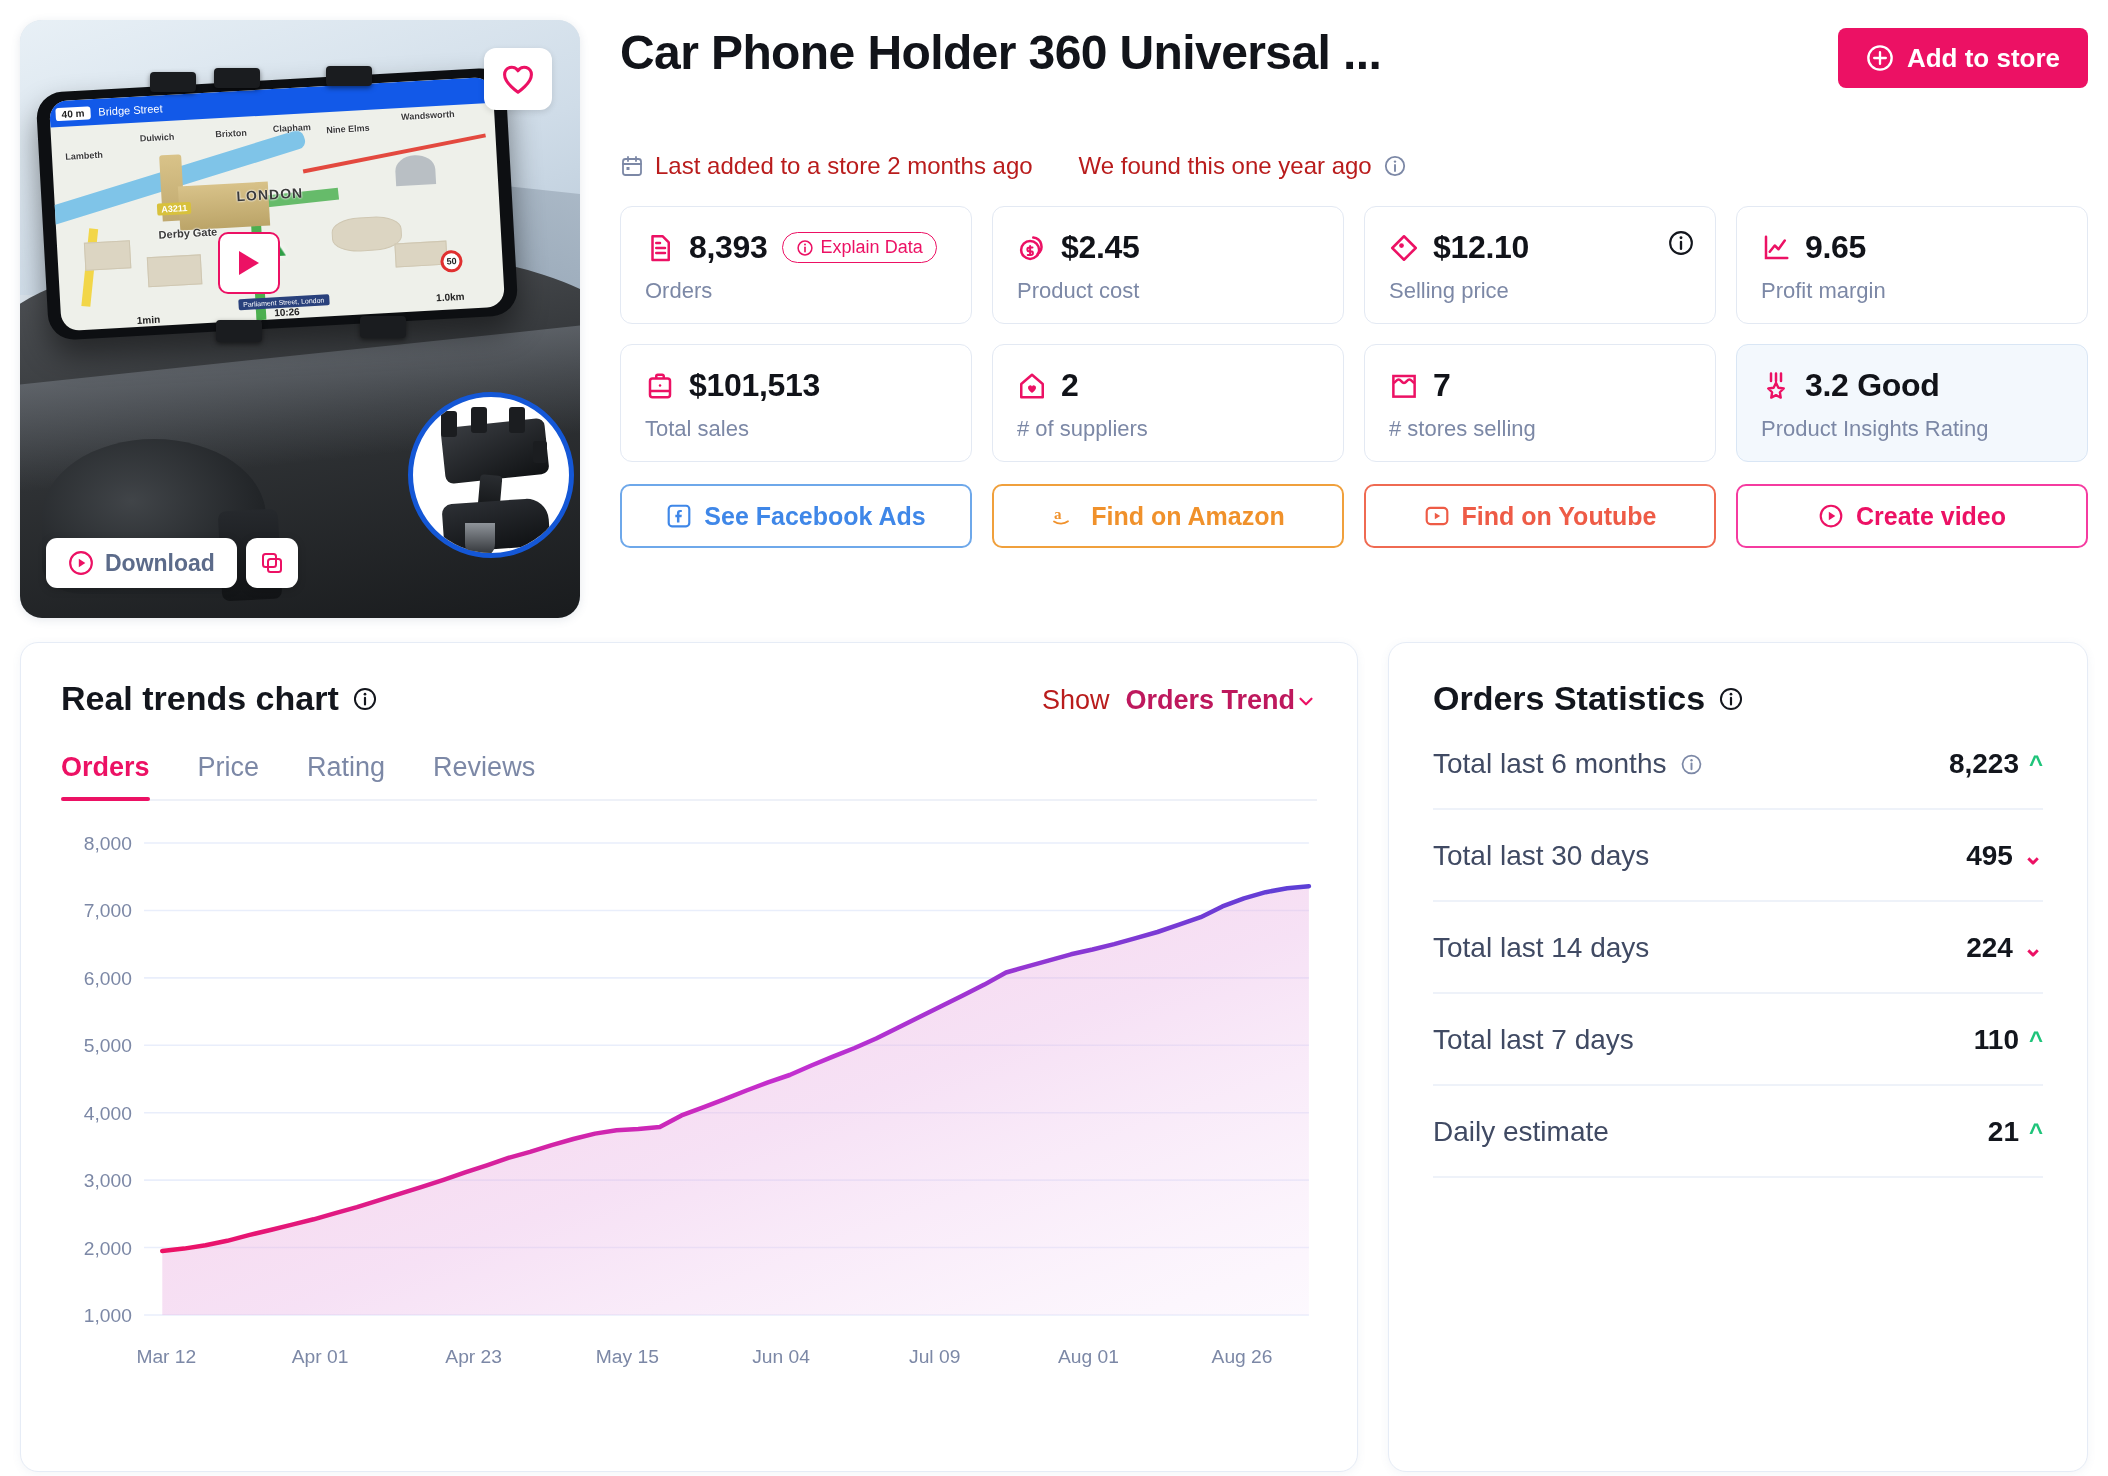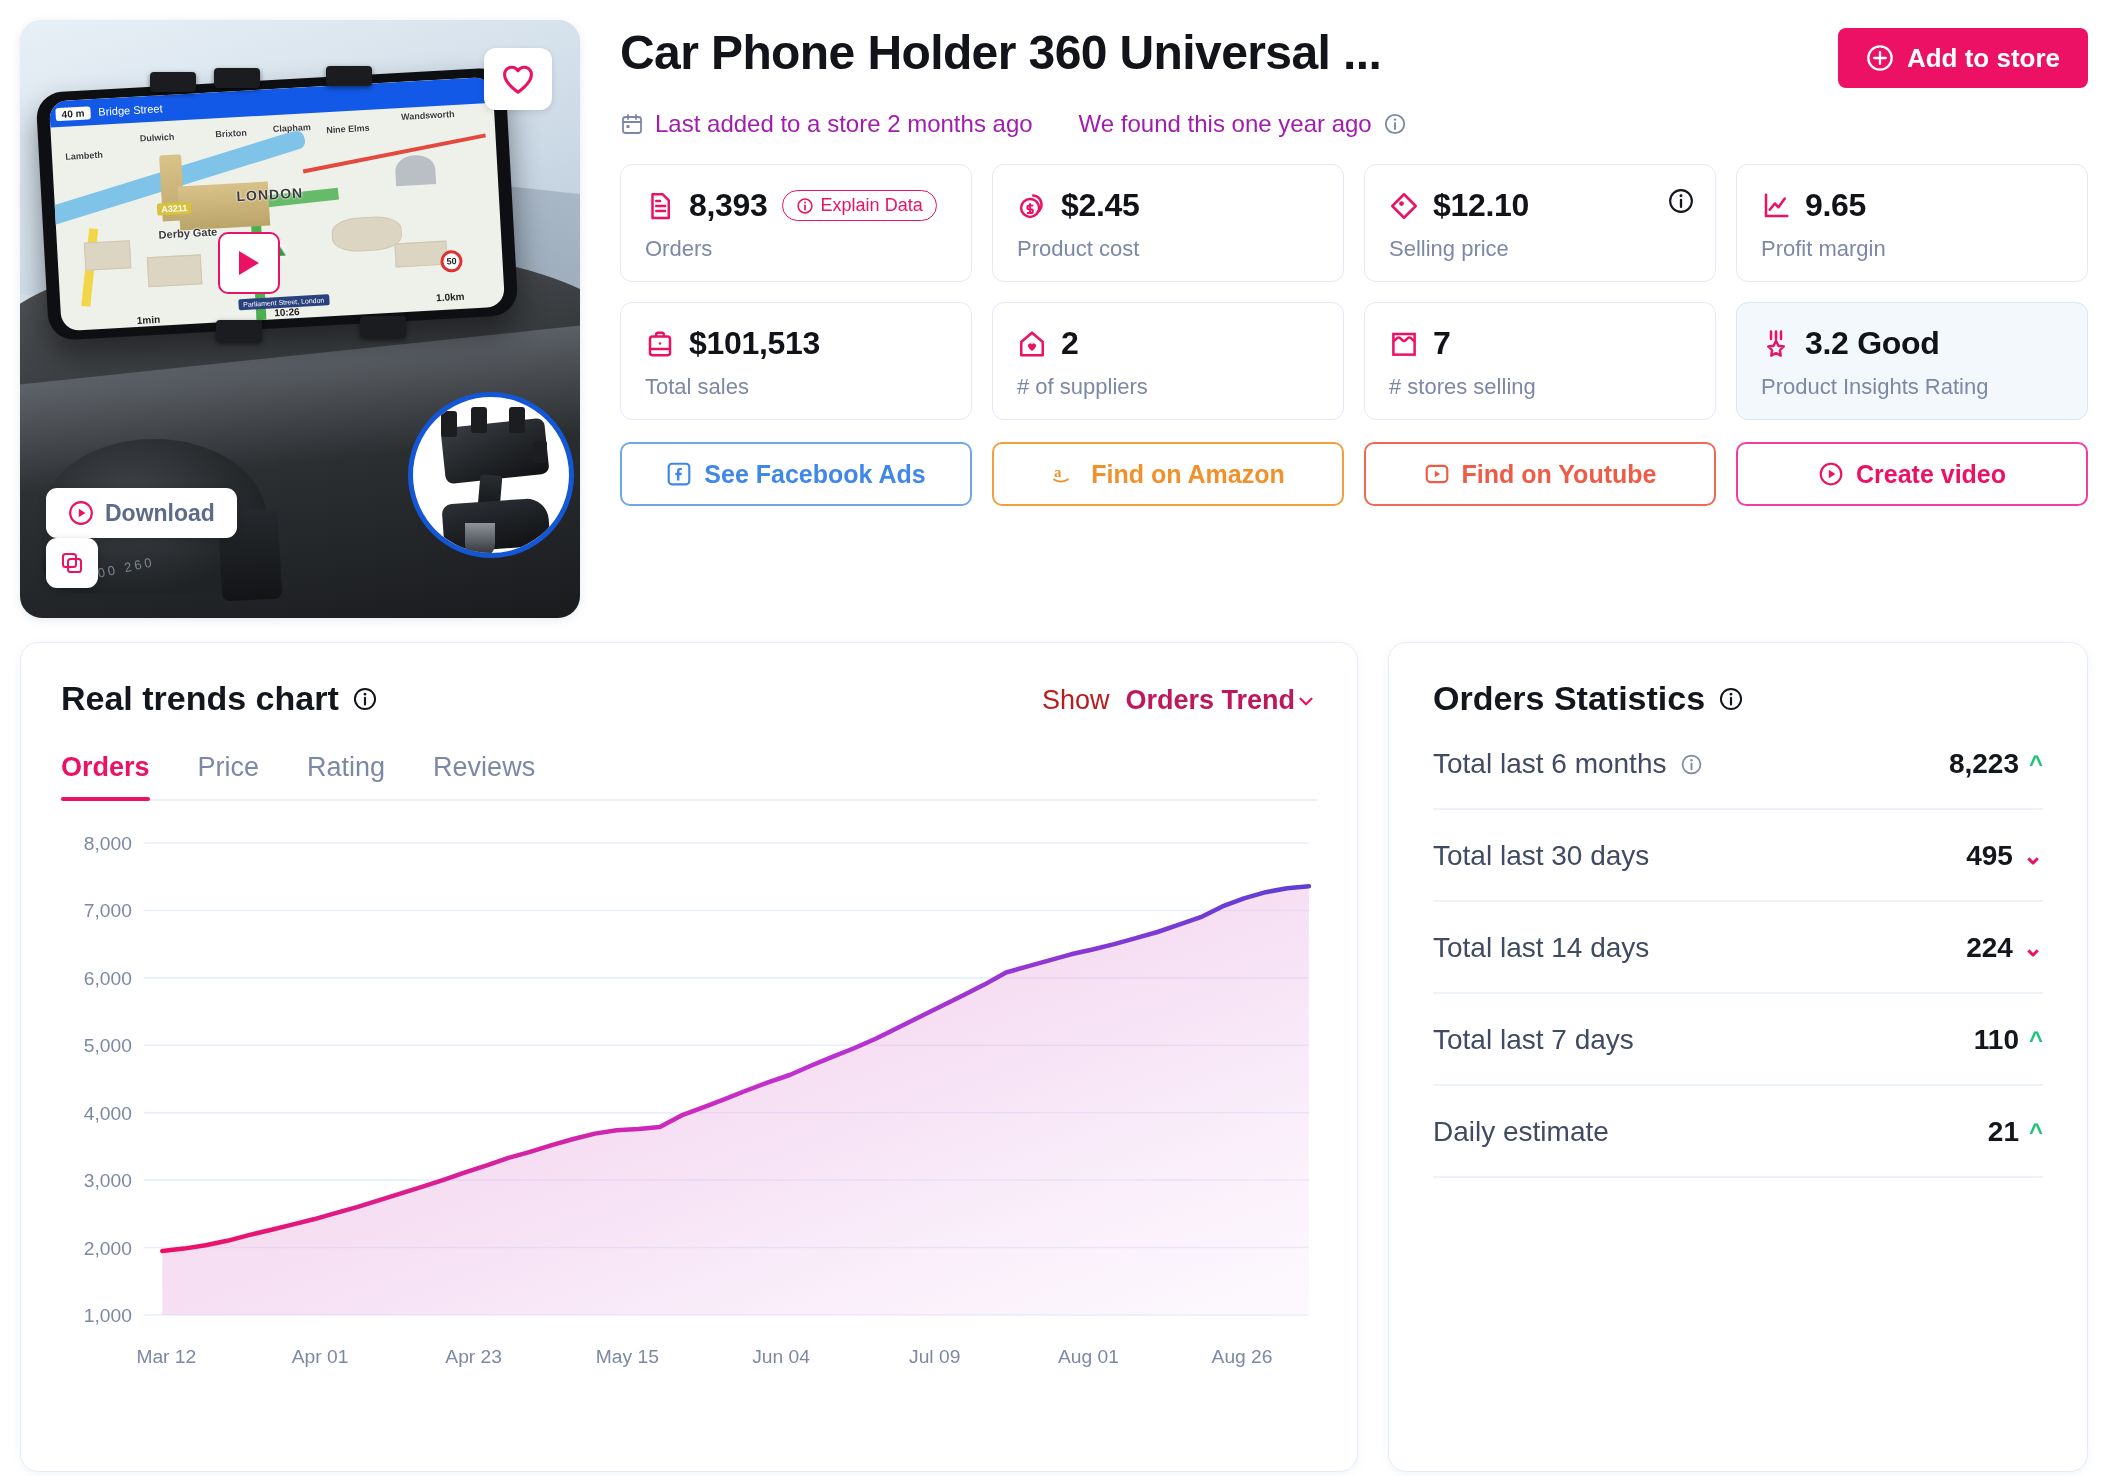--- a/index.html
+++ b/index.html
@@ -191,21 +191,21 @@
     width:62px; height:62px; background:#fff; border:2px solid #ec1164;
     border-radius:10px; display:flex; align-items:center; justify-content:center;
   }
   .play-tri {
     width:0;height:0;border-left:20px solid #ec1164;
     border-top:12px solid transparent; border-bottom:12px solid transparent;
   }
   
   .dl-row {
     position:absolute; left:26px; bottom:30px;
-    display:flex; align-items:stretch;flex-direction:column;
+    display:flex; gap:9px; align-items:stretch;
   }
   .dl-btn {
     background:#fff; border-radius:11px; height:50px;
     display:flex; align-items:center; gap:11px; padding:0 22px;
     color:#5c6b8a; font-size:23px; font-weight:bold;
     box-shadow:0 2px 8px rgba(0,0,0,.18);
   }
   .dl-icon-btn {
     background:#fff; border-radius:11px; height:50px; width:52px;
     display:flex; align-items:center; justify-content:center;
@@ -220,21 +220,21 @@
     line-height:1.05; max-width: 1120px;
     white-space: nowrap; overflow:hidden; text-overflow:ellipsis;
   }
   .add-store {
     background:#ec1164; color:#fff; border:none; border-radius:8px;
     height:60px; padding:0 28px; font-size:26px; font-weight:bold;
     display:flex; align-items:center; gap:13px; white-space:nowrap;
     font-family:"Liberation Sans",sans-serif; cursor:pointer;
   }
   .meta-row { display:flex; align-items:center; gap:46px; margin-top:22px; }
-  .meta { display:flex; align-items:center; gap:11px; color:#a21caf; font-size:24px; }
+  .meta { display:flex; align-items:center; gap:11px; color:#b91c1c; font-size:24px;margin-top:42px; }
 
   .cards { display:grid; grid-template-columns: repeat(4, 1fr); gap:20px; margin-top:26px; }
   .card {
     border:1.5px solid #e3e9f3; border-radius:12px; background:#fff;
     padding:22px 24px 20px 24px; height:118px; position:relative;
   }
   .card.highlight { background:#f3f8fd; border-color:#d9e6f5; }
   .card-top { display:flex; align-items:center; gap:14px; }
   .card-val { font-size:32px; font-weight:bold; color:#111319; letter-spacing:-.3px; }
   .card-lbl { margin-top:12px; color:#7c88a6; font-size:22px; }

